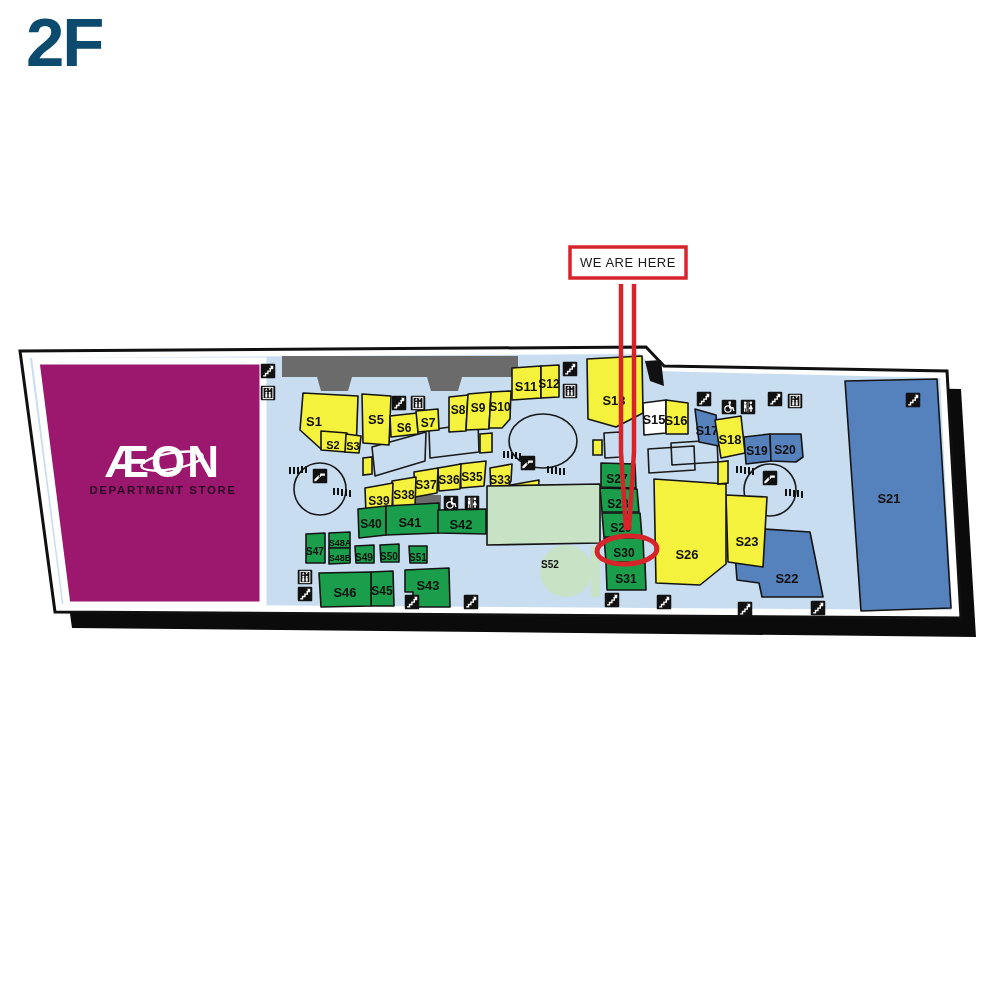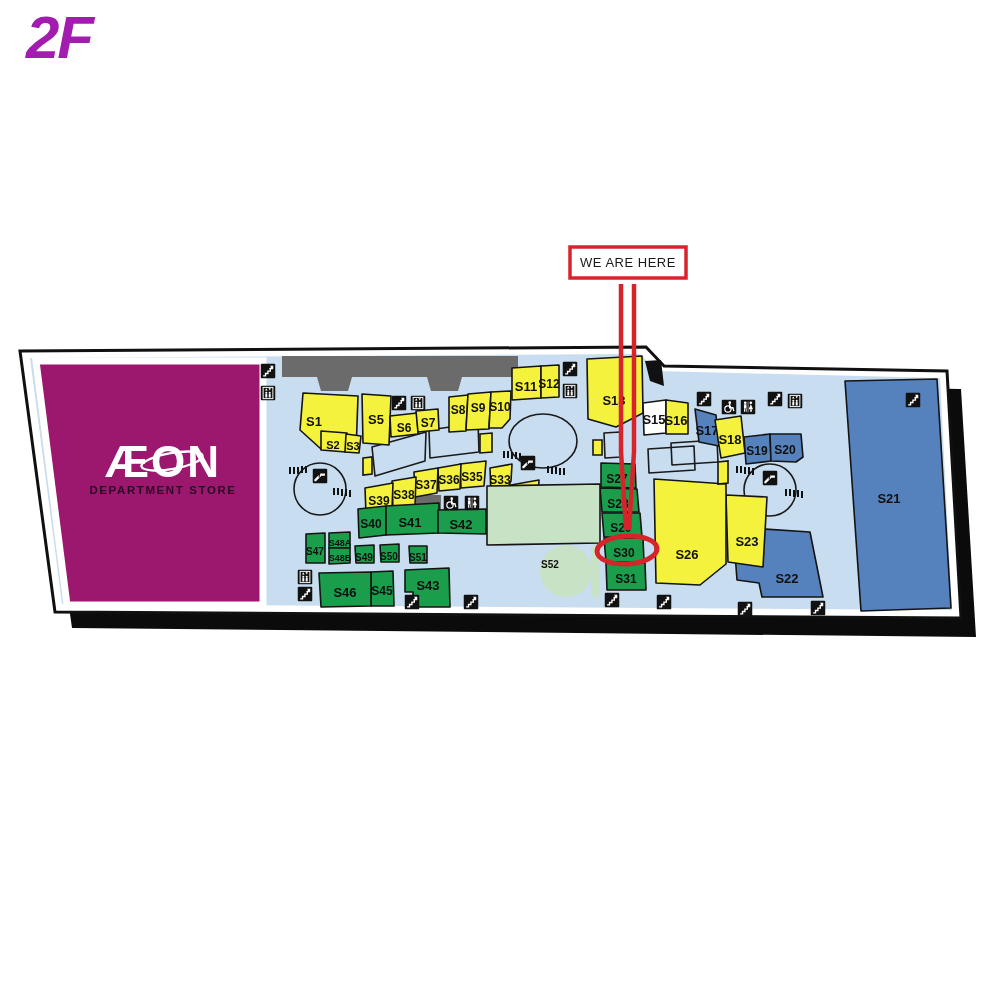--- a/index.html
+++ b/index.html
@@ -1,19 +1,19 @@
 <!DOCTYPE html>
 <html><head>
 <meta charset="utf-8">
 <style>
   html,body{margin:0;padding:0;background:#ffffff;}
   #stage{position:relative;width:1001px;height:1001px;background:#ffffff;overflow:hidden;
          font-family:"Liberation Sans", sans-serif;}
-  #floor-title{position:absolute;left:26px;top:8px;font-size:60px;font-weight:600;
-               letter-spacing:-2px;color:#a21caf;line-height:1;font-style:italic;}
+  #floor-title{position:absolute;left:26px;top:8px;font-size:69px;font-weight:600;
+               letter-spacing:-2px;color:#0c4a6e;line-height:1;}
   svg{position:absolute;left:0;top:0;}
   .shop-label{font-family:"Liberation Sans",sans-serif;font-weight:700;fill:#101010;
               text-anchor:middle;}
   .outline{fill:#ffffff;stroke:#101010;stroke-width:3;}
   .interior{fill:#c8ddf0;}
   .shadow{fill:#0b0b0b;}
   .corridor{fill:#6b6b6b;}
   .walk{fill:none;stroke:#1a1a1a;stroke-width:1.6;stroke-linejoin:round;}
   .pale{fill:#c8e2c6;}
   .smallyellow{fill:#f5f23d;stroke:#141414;stroke-width:1.6;}

